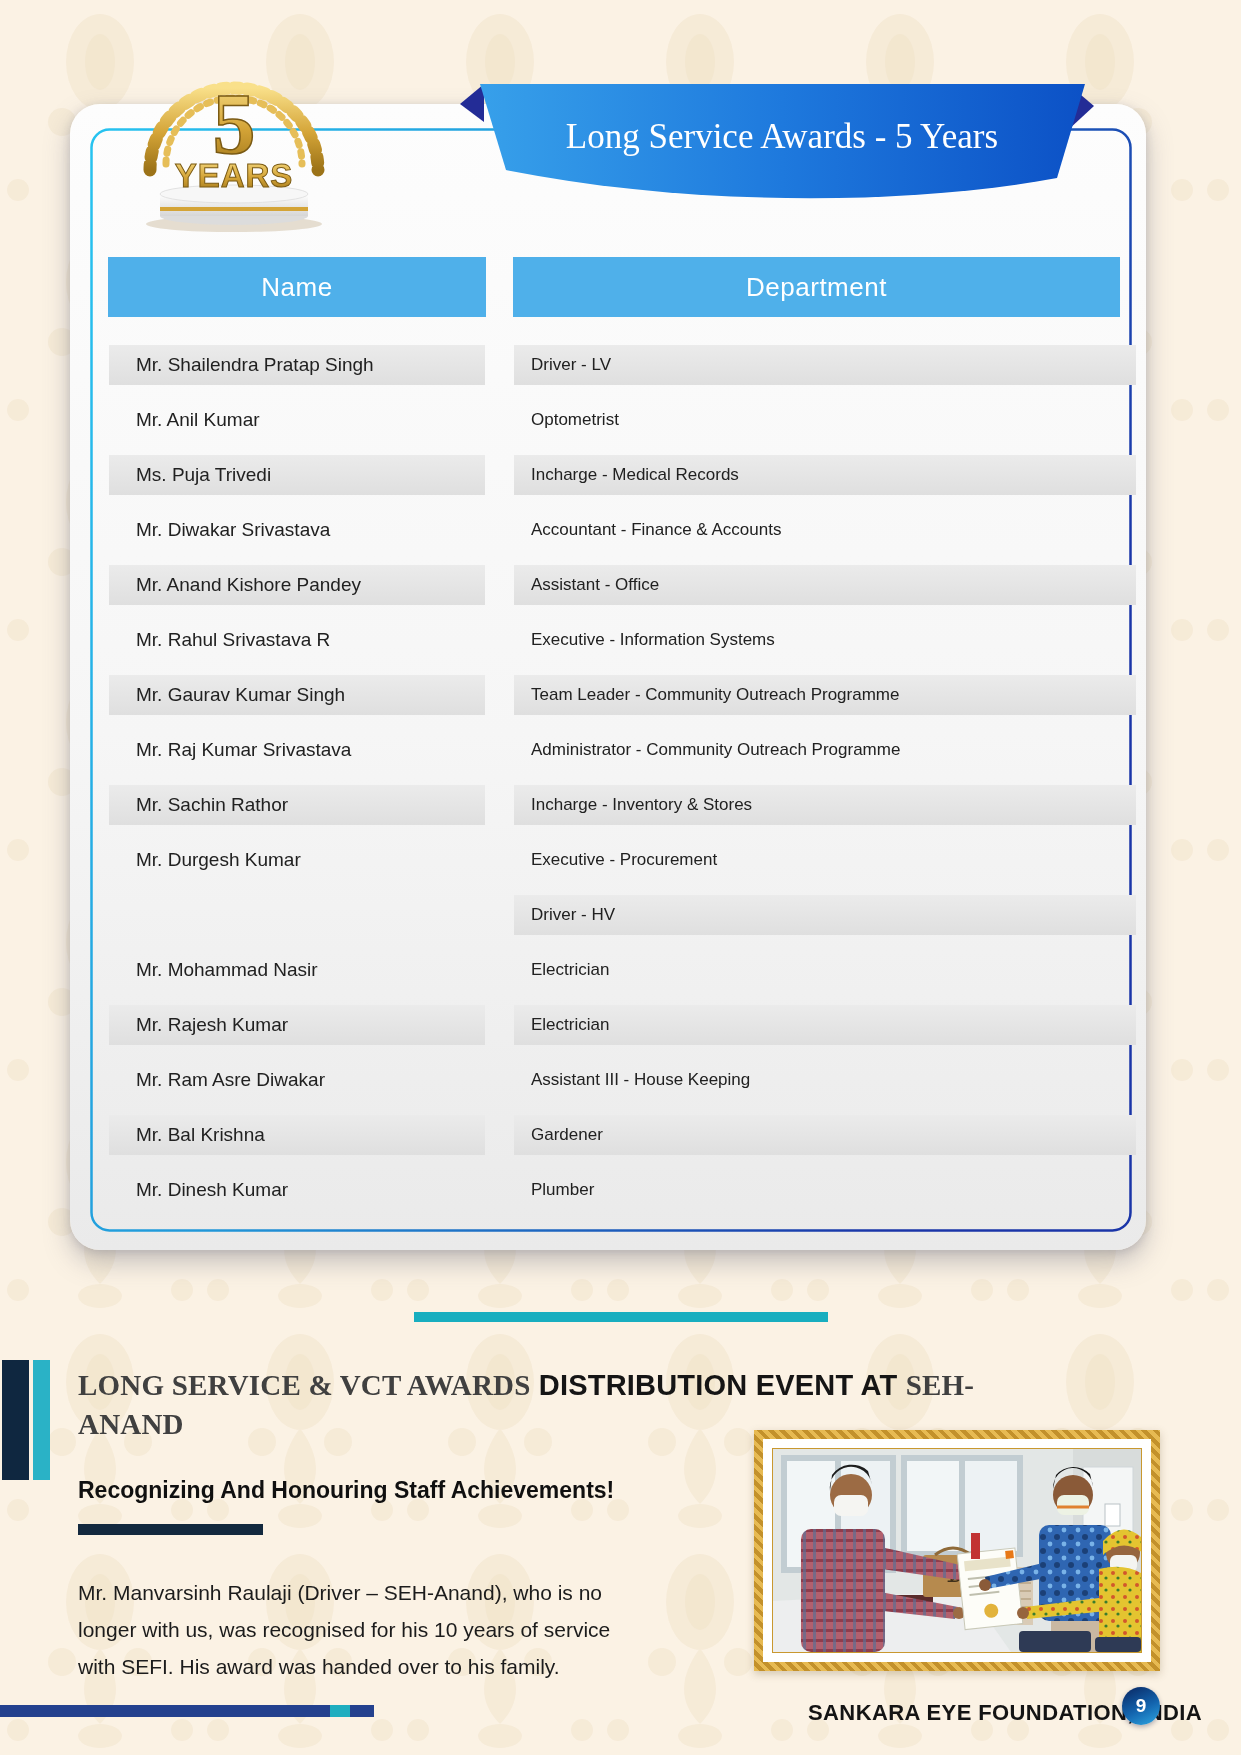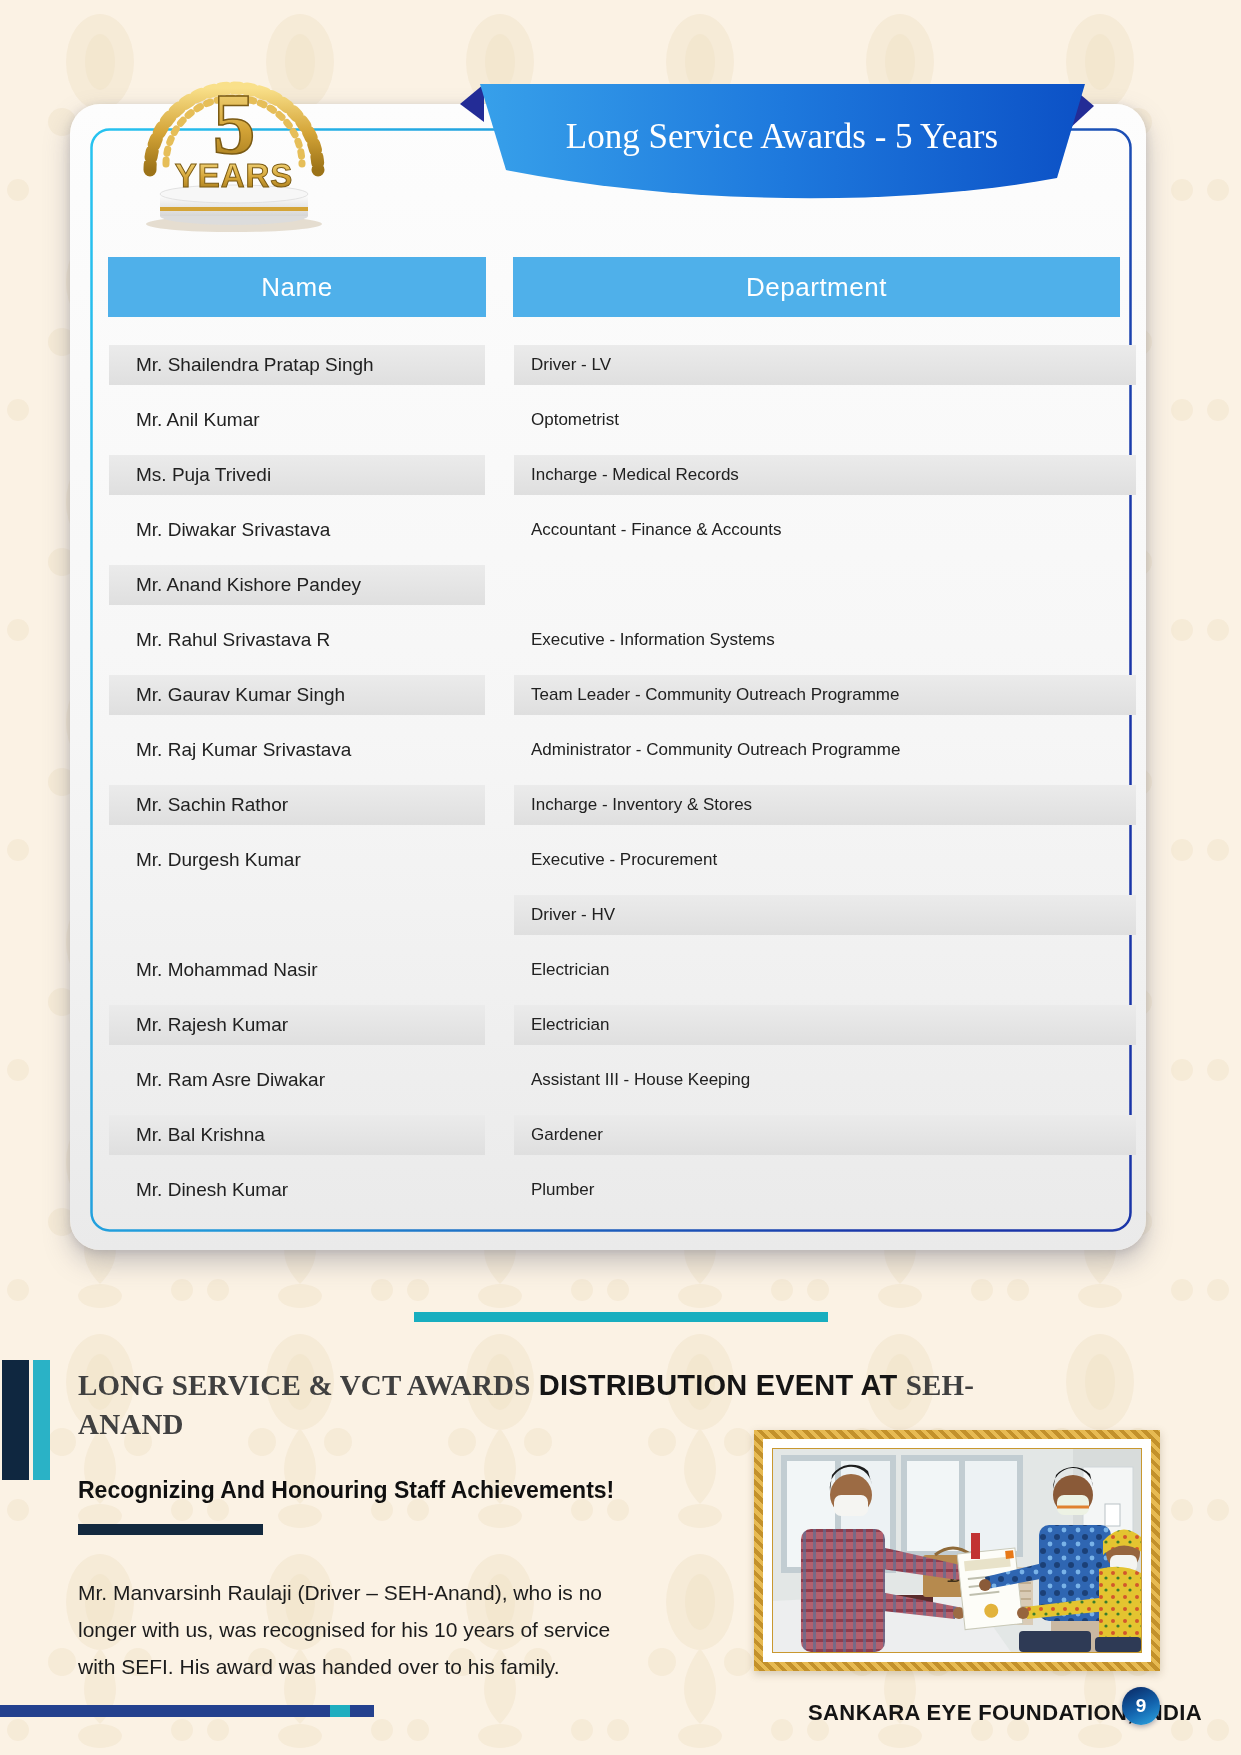--- a/index.html
+++ b/index.html
@@ -110,20 +110,21 @@
     <div class="cell cell-dept">Incharge - Medical Records</div>
   </div>
 
   <div class="row" style="top: 406px;">
     <div class="cell cell-name">Mr. Diwakar Srivastava</div>
     <div class="cell cell-dept">Accountant - Finance &amp; Accounts</div>
   </div>
 
   <div class="row shaded" style="top: 461px; padding-left: 27px;">
     <div class="cell cell-name">Mr. Anand Kishore Pandey</div>
+    <div class="cell cell-dept">Assistant - Office</div>
   </div>
 
   <div class="row" style="top: 516px;">
     <div class="cell cell-name">Mr. Rahul Srivastava R</div>
     <div class="cell cell-dept">Executive - Information Systems</div>
   </div>
 
   <div class="row shaded" style="top: 571px;">
     <div class="cell cell-name">Mr. Gaurav Kumar Singh</div>
     <div class="cell cell-dept">Team Leader - Community Outreach Programme</div>

